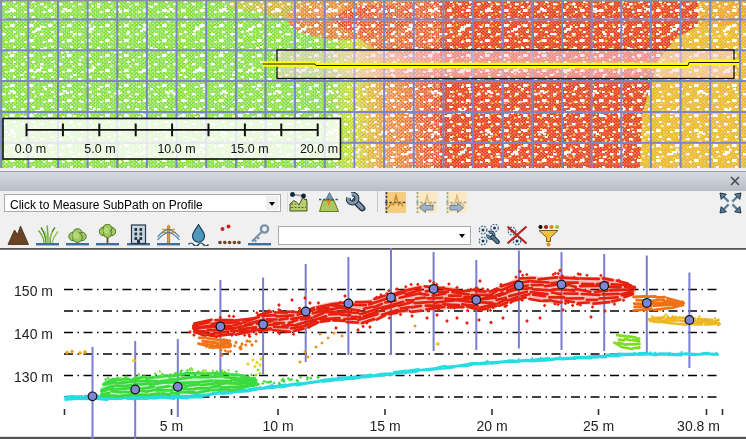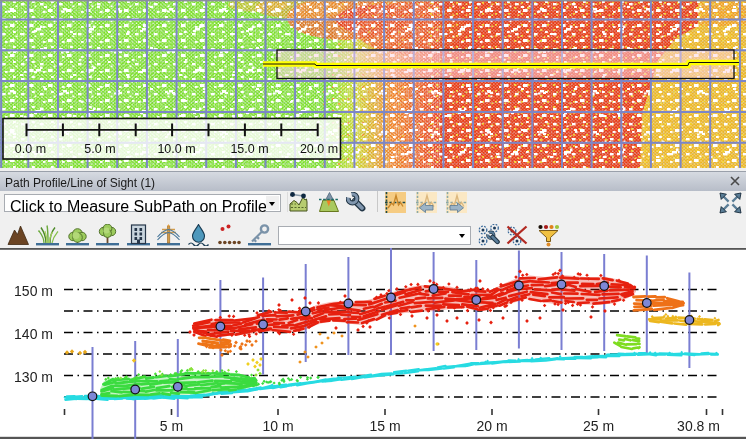--- a/index.html
+++ b/index.html
@@ -1,15 +1,15 @@
 <!DOCTYPE html>
 <html><head><meta charset="utf-8"><style>
 html,body{margin:0;padding:0}
 #app{position:relative;width:746px;height:439px;background:#f0f0f0;font-family:"Liberation Sans",sans-serif;overflow:hidden}
-.dd{position:absolute;background:#fff;border:1px solid #a8acb2;box-sizing:border-box;font-size:16px;color:#000}
+.dd{position:absolute;background:#fff;border:1px solid #a8acb2;box-sizing:border-box;font-size:12px;color:#000}
 .dd span{position:absolute;left:5px;top:3px;white-space:nowrap}
 .ddbtn{position:absolute;right:1px;top:1px;bottom:1px;width:13px;background:#f0f0f0}
 .ddbtn:after{content:"";position:absolute;left:3px;top:6px;border:3.5px solid transparent;border-top:4.5px solid #000}
 </style></head><body>
 <div id="app">
 <svg width="746" height="168" style="position:absolute;left:0;top:0">
 <defs>
 <pattern id="pw1" width="3.4" height="3.2" patternUnits="userSpaceOnUse">
  <rect x="0.3" y="0.4" width="1" height="0.9" fill="#fff"></rect>
  <rect x="2" y="1.9" width="0.9" height="0.8" fill="#fff"></rect>
@@ -84,21 +84,20 @@
       <text x="100" y="152.5" font-size="12.5" fill="#111" text-anchor="middle" font-family="Liberation Sans, sans-serif">5.0 m</text>
       <text x="176.5" y="152.5" font-size="12.5" fill="#111" text-anchor="middle" font-family="Liberation Sans, sans-serif">10.0 m</text>
       <text x="249.5" y="152.5" font-size="12.5" fill="#111" text-anchor="middle" font-family="Liberation Sans, sans-serif">15.0 m</text>
       <text x="319" y="152.5" font-size="12.5" fill="#111" text-anchor="middle" font-family="Liberation Sans, sans-serif">20.0 m</text>
       <rect x="277" y="50" width="457" height="28.5" fill="#fbd5e0" fill-opacity="0.52" stroke="#111" stroke-width="1.3"></rect>
       <path d="M263,64 H315 L316,65.5 H688 L689,62.5 H739" stroke="#ffff00" stroke-width="5.5" fill="none"></path>
       <path d="M263,64 H315 L316,65.5 H688 L689,62.5 H739" stroke="#111" stroke-width="1" fill="none"></path>
     </svg>
 <div style="position:absolute;left:0;top:168px;width:746px;height:3px;background:#f0f0f0"></div>
 <div style="position:absolute;left:0;top:171px;width:746px;height:19px;background:linear-gradient(#d6dae1,#b7bdc8);border-top:1px solid #9aa0aa">
-  <span style="position:absolute;left:5px;top:4px;font-size:12px;color:#1a1a1a">Path Profile/Line of Sight (1)</span>
   <svg width="10" height="10" style="position:absolute;right:6px;top:4px">
         <path d="M1,1 L9,9 M9,1 L1,9" stroke="#4a4a4a" stroke-width="1.6"></path>
       </svg>
 </div>
 <div class="dd" style="left:4px;top:194px;width:277px;height:18px">
       <span>Click to Measure SubPath on Profile</span>
       <div class="ddbtn"></div>
     </div>
 <div class="dd" style="left:278px;top:226px;width:193px;height:19px">
       <div class="ddbtn" style="background:#fff"></div>

